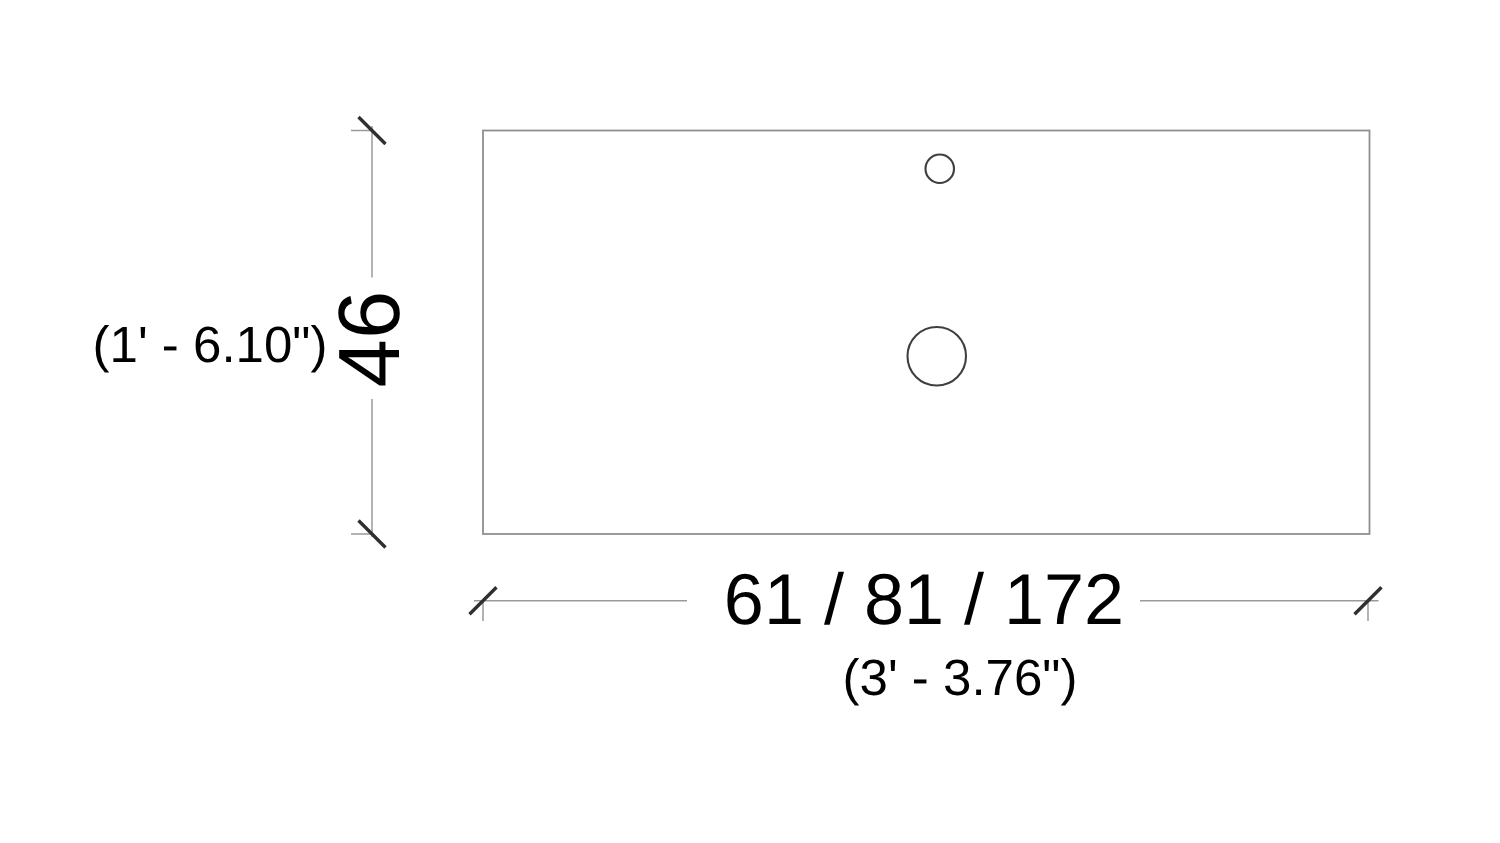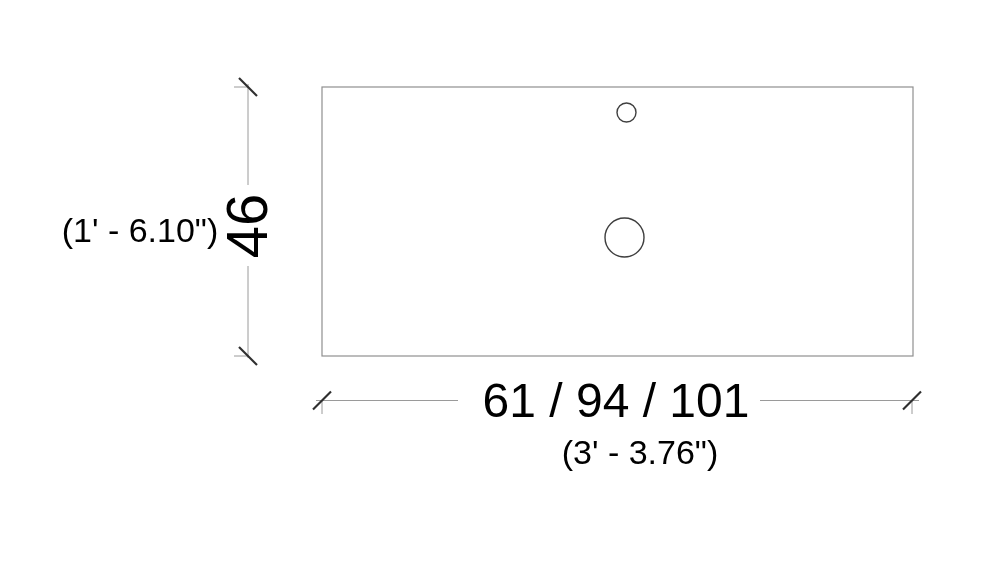--- a/index.html
+++ b/index.html
@@ -83,17 +83,17 @@
       <line x1="912" y1="400" x2="912" y2="414" class="ext-stub" stroke="#9a9a9a"></line>
       <line x1="313" y1="409.5" x2="331" y2="391.5" class="tick" stroke="#2f2f2f"></line>
       <line x1="903" y1="409.5" x2="921" y2="391.5" class="tick" stroke="#2f2f2f"></line>
     </g>
   </svg>
 
   <div class="dim-text t-height-value">46</div>
 
   <div class="dim-text t-height-imperial">(1' - 6.10")</div>
 
-  <div class="dim-text t-width-value">61 / 94 / 101</div>
+  <div class="dim-text t-width-value">61 / 81 / 172</div>
 
   <div class="dim-text t-width-imperial">(3' - 3.76")</div>
 
 </div>
 
 </body></html>

